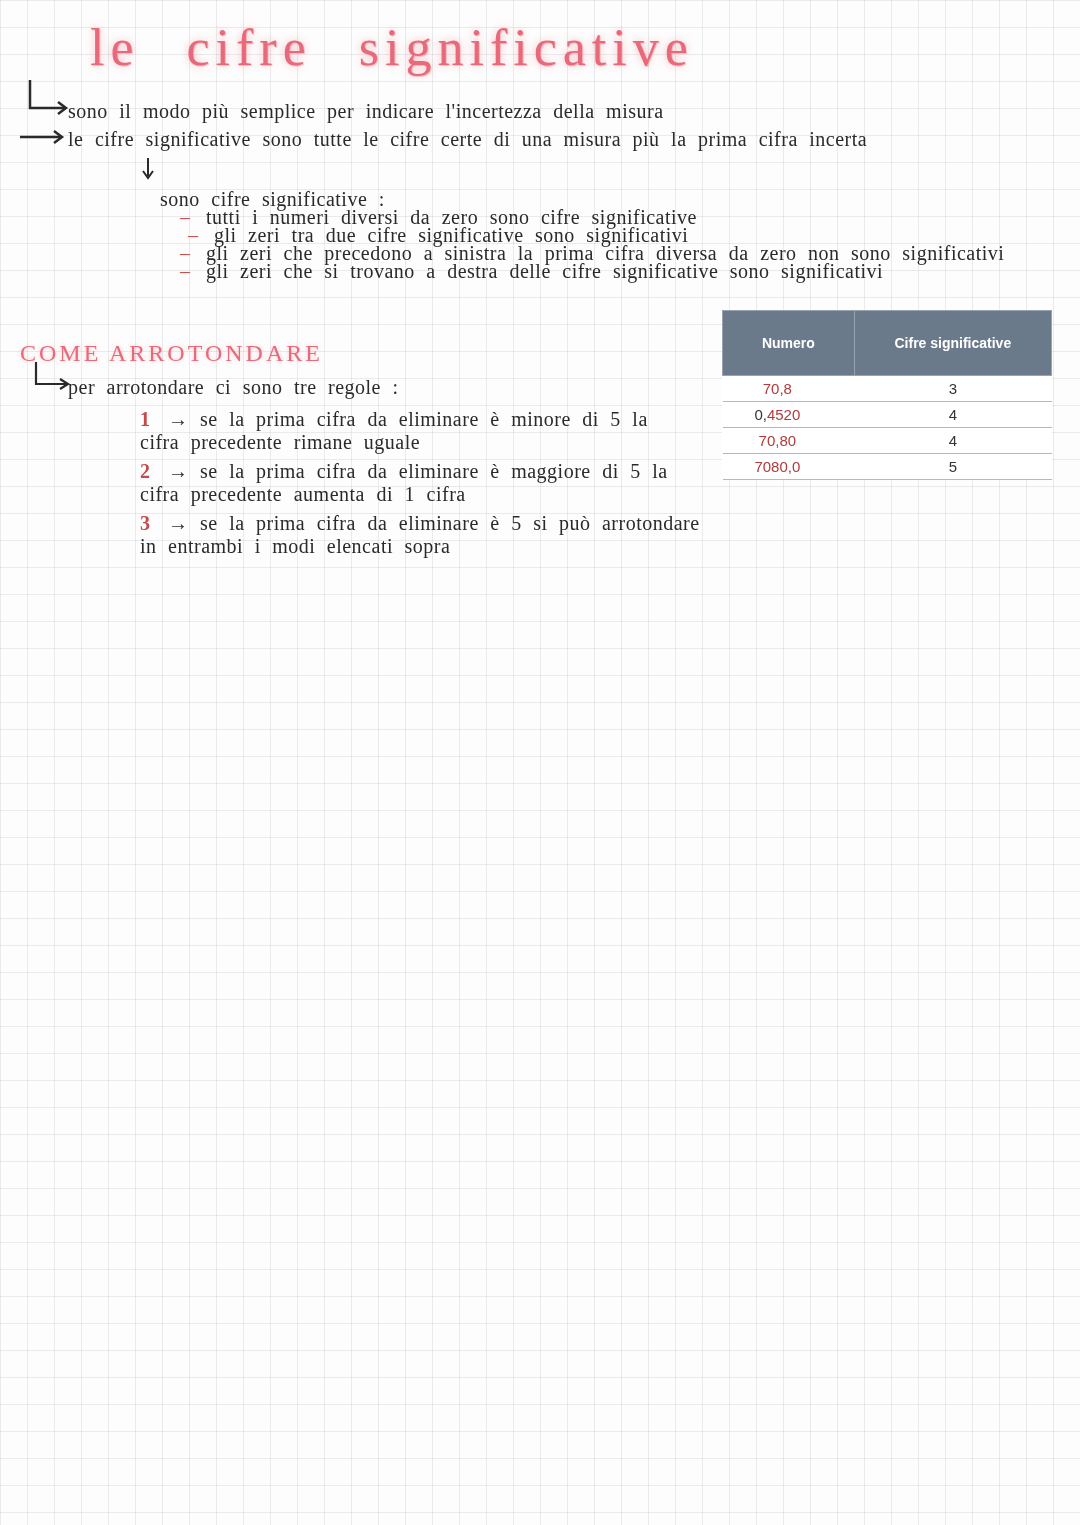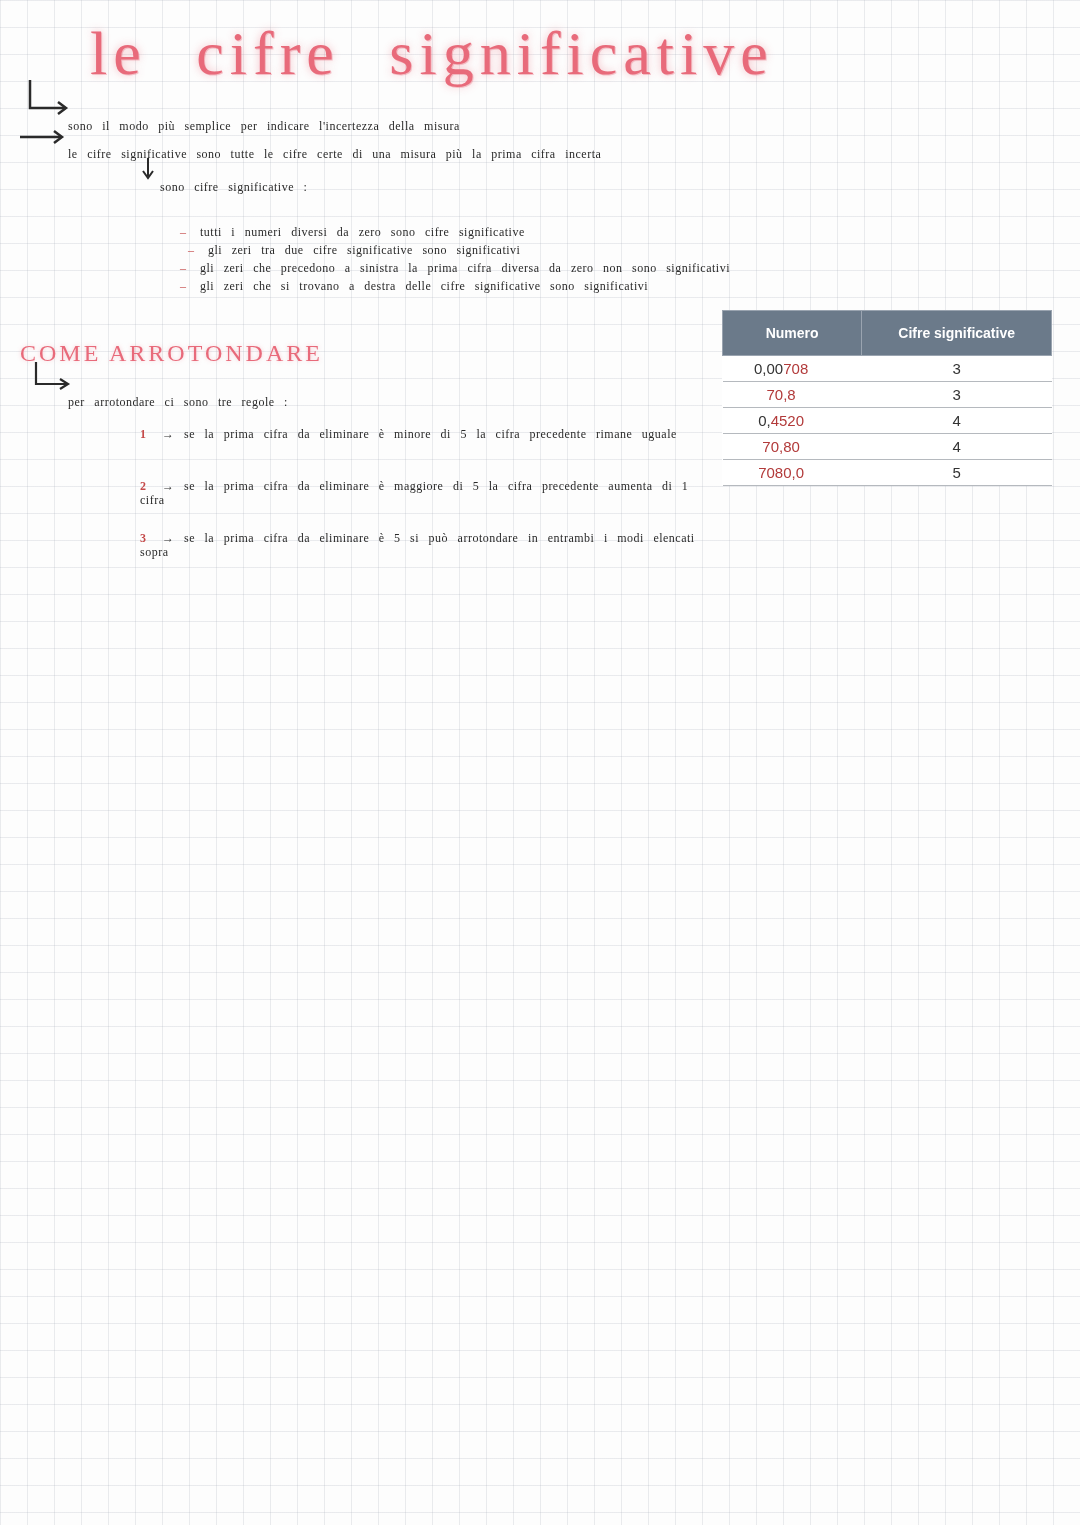--- a/index.html
+++ b/index.html
@@ -13,33 +13,32 @@
     background-size: 27px 27px;
     font-family: "Comic Sans MS", "Segoe Script", cursive;
     color: #2a2a2a;
     position: relative;
   }
   .title {
     position: absolute;
     top: 18px;
     left: 90px;
     font-family: "Brush Script MT", "Segoe Script", cursive;
-    font-size: 62px;
+    font-size: 52px;
     color: #e86a7a;
     text-shadow: 0 0 8px rgba(232,106,122,0.45), 1px 1px 0 rgba(232,106,122,0.35);
     letter-spacing: 6px;
     word-spacing: 28px;
   }
   .line {
     position: absolute;
-    font-size: 12px;
+    font-size: 20px;
     line-height: 1.15;
     letter-spacing: 0.5px;
     word-spacing: 6px;
-    margin-top: 20px;
   }
   .sub-heading {
     position: absolute;
     font-family: "Segoe Script", "Comic Sans MS", cursive;
     font-size: 24px;
     letter-spacing: 3px;
     color: #e86a7a;
     text-shadow: 0 0 4px rgba(232,106,122,0.35);
   }
   .red-num { color: #c54a4a; font-weight: bold; margin-right: 6px; }
@@ -54,21 +53,21 @@
     width: 330px;
     font-family: Arial, sans-serif;
     font-size: 15px;
     border-collapse: collapse;
     background: #fff;
   }
   .sig-table th {
     background: #6b7a8a;
     color: #fff;
     font-weight: bold;
-    padding: 14px 4px;
+    padding: 24px 4px;
     text-align: center;
     font-size: 14px;
     border: 1px solid #9aa4b0;
     margin-top: 24px;
   }
   .sig-table td {
     border-bottom: 1px solid #b5b9be;
     padding: 4px 8px;
     text-align: center;
     color: #333;
@@ -92,21 +91,21 @@
   <path d="M36 3 L44 9 L36 15" stroke="#2a2a2a" stroke-width="2.5" fill="none"></path>
 </svg>
 
 <div class="line" style="left:68px;top:128px;width:980px">le cifre significative sono tutte le cifre certe di una misura più la prima cifra incerta</div>
 
 <svg style="position:absolute;left:140px;top:158px" width="22" height="28">
   <path d="M8 0 L8 18" stroke="#2a2a2a" stroke-width="2" fill="none"></path>
   <path d="M3 13 L8 20 L13 13" stroke="#2a2a2a" stroke-width="2" fill="none"></path>
 </svg>
 
-<div class="line" style="left:160px;top:161px">sono cifre significative :</div>
+<div class="line" style="left:160px;top:188px">sono cifre significative :</div>
 
 <div class="line" style="left:180px;top:206px">
   <span class="bullet-dash">‒</span>
   <span>tutti i numeri diversi da zero sono cifre significative</span>
 </div>
 <div class="line" style="left:188px;top:224px">
   <span class="bullet-dash">‒</span>
   <span>gli zeri tra due cifre significative sono significativi</span>
 </div>
 <div class="line" style="left:180px;top:242px">
@@ -147,24 +146,20 @@
 
 <table class="sig-table">
   <thead>
     <tr>
       <th>Numero</th>
       <th>Cifre significative</th>
     </tr>
   </thead>
   <tbody id="sig-tbody">
       <tr>
-        <td class="num"><span>0,00</span><span class="redtxt">708</span><span></span></td>
-        <td>3</td>
-      </tr>
-      <tr>
         <td class="num"><span></span><span class="redtxt">70,8</span><span></span></td>
         <td>3</td>
       </tr>
       <tr>
         <td class="num"><span>0,</span><span class="redtxt">4520</span><span></span></td>
         <td>4</td>
       </tr>
       <tr>
         <td class="num"><span></span><span class="redtxt">70,80</span><span></span></td>
         <td>4</td>

